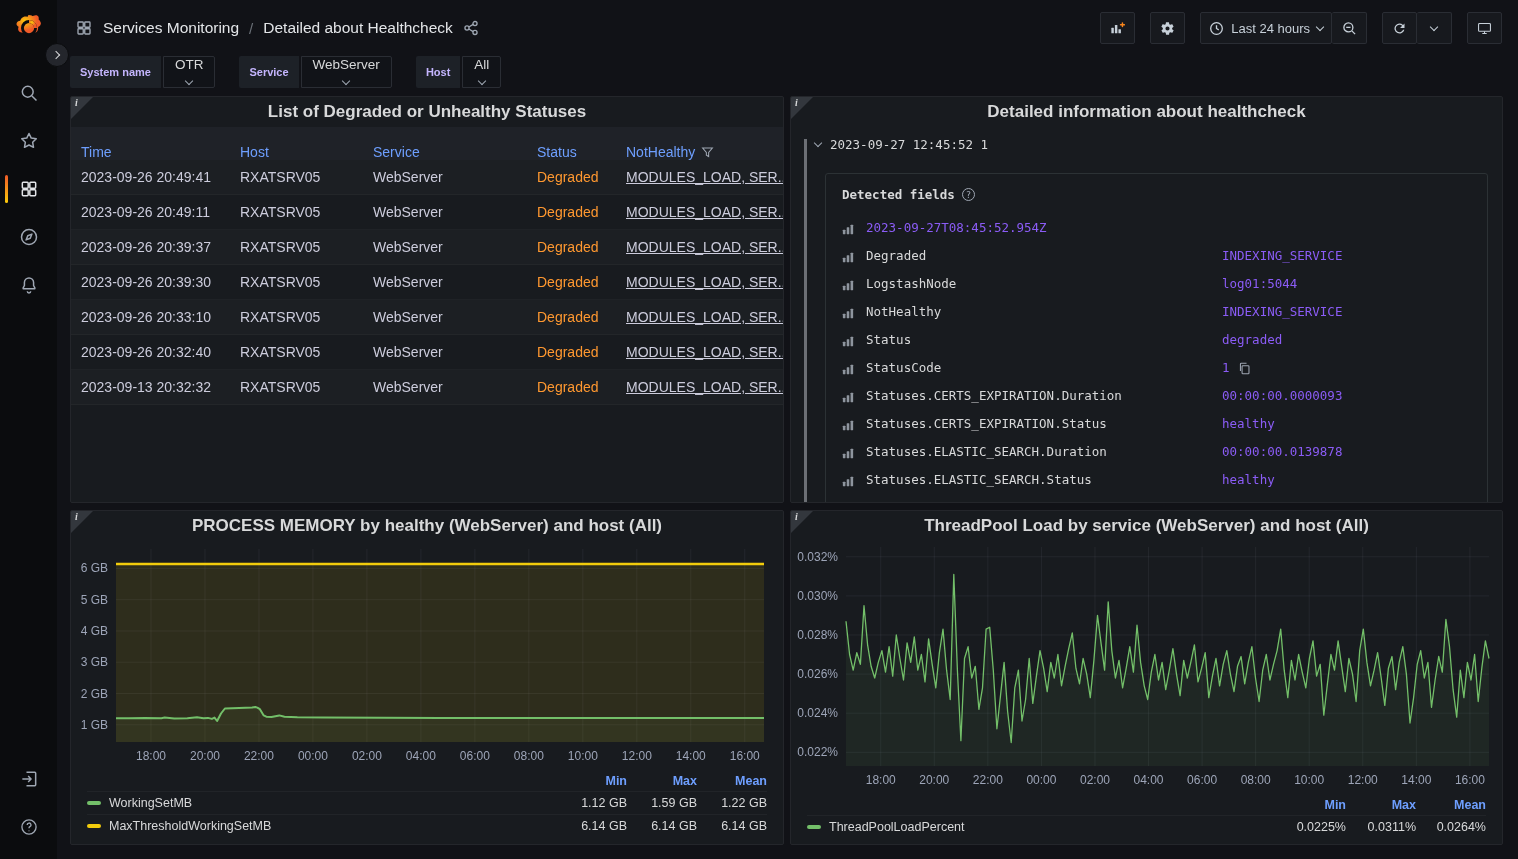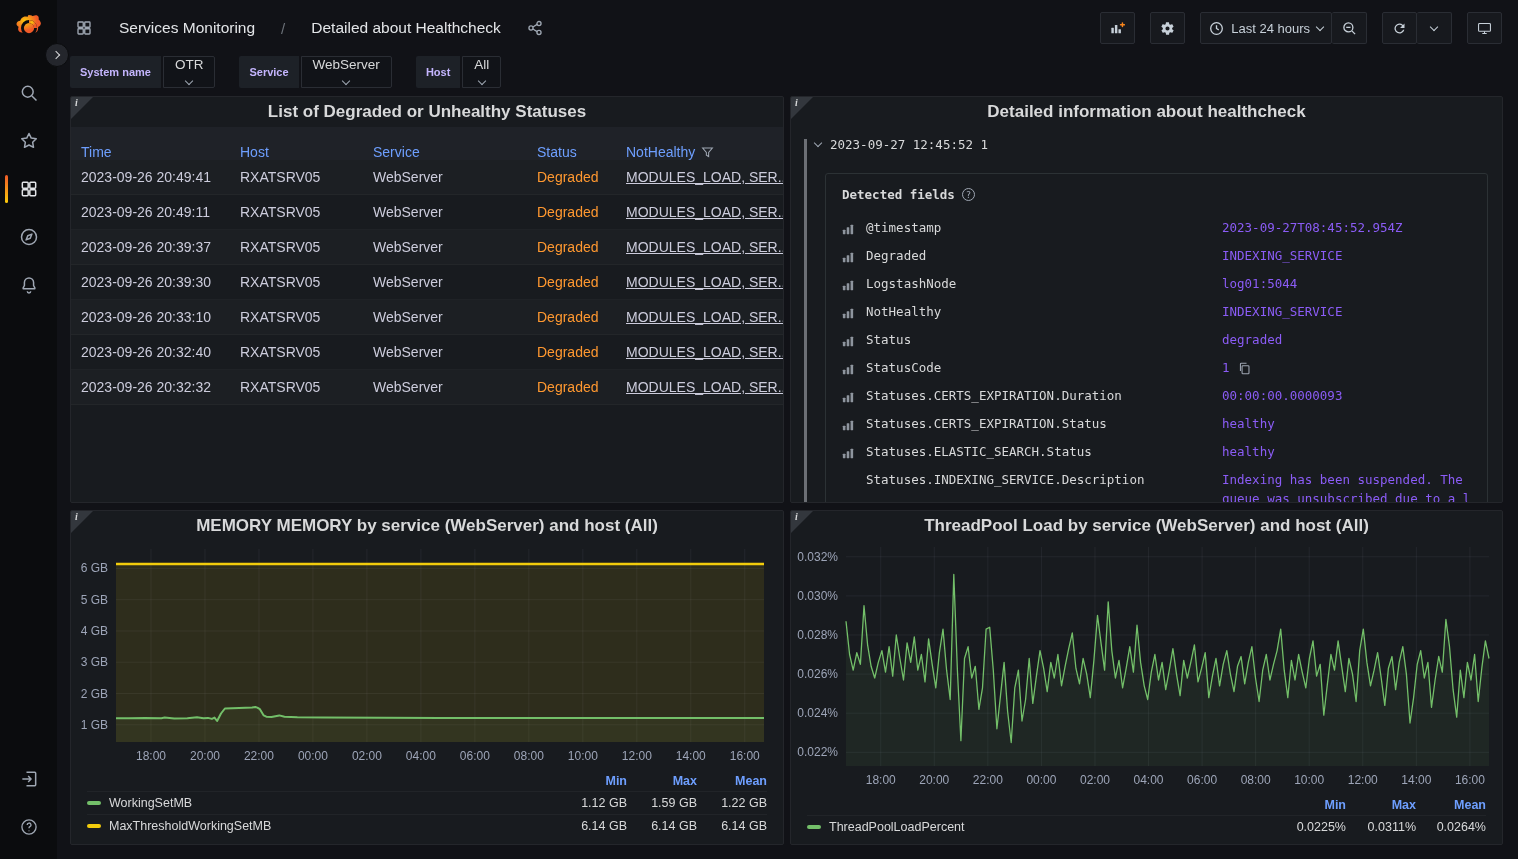--- a/index.html
+++ b/index.html
@@ -34,21 +34,21 @@
   }
   .caret { display:inline-block; width:6px; height:6px;
     border-right:1.5px solid currentColor; border-bottom:1.5px solid currentColor; }
   .caret.down  { transform:rotate(45deg); margin-top:-3px; }
   .caret.right { transform:rotate(-45deg); margin-left:-2px; }
 
   
   .main { position:relative; flex:1; height:100%; }
 
   .topbar { height:56px; display:flex; align-items:center; padding:0 16px 0 18px; }
-  .breadcrumb { display:flex; align-items:center; gap:26px; color:#d8d9da; }
+  .breadcrumb { display:flex; align-items:center; gap:10px; color:#d8d9da; }
   .breadcrumb svg { width:18px; height:18px; color:#9fa7b3; }
   .crumb-dash, .crumb-page { font-size:15.5px; color:#e3e5e8; cursor:pointer; }
   .crumb-sep { color:#6b7078; font-size:15px; }
   .share-ic { color:#9fa7b3; cursor:pointer; display:flex; }
   .share-ic svg { width:16px; height:16px; }
 
   .tb-actions { margin-left:auto; display:flex; gap:15px; align-items:center; }
   .tb-group { display:flex; }
   .tb-btn {
     height:32px; min-width:35px; padding:0 8px; display:flex; align-items:center; gap:7px;
@@ -358,21 +358,21 @@
 
   <div class="row">
     <span class="td c-time">2023-09-26 20:32:40</span>
     <span class="td c-host">RXATSRV05</span>
     <span class="td c-service">WebServer</span>
     <span class="td c-status status">Degraded</span>
     <span class="td c-nh nh"><a>MODULES_LOAD, SER...</a></span>
   </div>
 
   <div class="row">
-    <span class="td c-time">2023-09-26 20:32:32</span>
+    <span class="td c-time">2023-09-13 20:32:32</span>
     <span class="td c-host">RXATSRV05</span>
     <span class="td c-service">WebServer</span>
     <span class="td c-status status">Degraded</span>
     <span class="td c-nh nh"><a>MODULES_LOAD, SER...</a></span>
   </div>
 </div>
       </div>
     </section>
 
     <section class="panel" style="left:733px; top:96px; width:713px; height:407px;">
@@ -397,21 +397,20 @@
   <div class="field-row">
     <span class="fico">
       <svg viewBox="0 0 14 14">
                     <g fill="currentColor">
                       <rect x="1" y="8" width="3" height="5" rx="0.5"></rect>
                       <rect x="5.5" y="5" width="3" height="8" rx="0.5"></rect>
                       <rect x="10" y="2" width="3" height="11" rx="0.5"></rect>
                     </g>
                   </svg>
     </span>
-    <span class="fname">@timestamp</span>
     <span class="fval">
       <span class="fval-text">2023-09-27T08:45:52.954Z</span>
 
     </span>
   </div>
 
   <div class="field-row">
     <span class="fico">
       <svg viewBox="0 0 14 14">
                     <g fill="currentColor">
@@ -526,20 +525,36 @@
                     </g>
                   </svg>
     </span>
     <span class="fname">Statuses.CERTS_EXPIRATION.Status</span>
     <span class="fval">
       <span class="fval-text">healthy</span>
 
     </span>
   </div>
 
+  <div class="field-row">
+    <span class="fico">
+      <svg viewBox="0 0 14 14">
+                    <g fill="currentColor">
+                      <rect x="1" y="8" width="3" height="5" rx="0.5"></rect>
+                      <rect x="5.5" y="5" width="3" height="8" rx="0.5"></rect>
+                      <rect x="10" y="2" width="3" height="11" rx="0.5"></rect>
+                    </g>
+                  </svg>
+    </span>
+    <span class="fname">Statuses.ELASTIC_SEARCH.Duration</span>
+    <span class="fval">
+      <span class="fval-text">00:00:00.0139878</span>
+
+    </span>
+  </div>
 
   <div class="field-row">
     <span class="fico">
       <svg viewBox="0 0 14 14">
                     <g fill="currentColor">
                       <rect x="1" y="8" width="3" height="5" rx="0.5"></rect>
                       <rect x="5.5" y="5" width="3" height="8" rx="0.5"></rect>
                       <rect x="10" y="2" width="3" height="11" rx="0.5"></rect>
                     </g>
                   </svg>
@@ -564,21 +579,21 @@
 </div>
         </div>
       </div>
     </section>
 
     <section class="panel" style="left:13px; top:510px; width:714px; height:335px;">
       <div class="panel-header">
         <div class="corner">
             <span>i</span>
           </div>
-        <span class="panel-title">MEMORY MEMORY by service (WebServer) and host (All)</span>
+        <span class="panel-title">PROCESS MEMORY by healthy (WebServer) and host (All)</span>
       </div>
       <div class="chart-body">
           <svg viewBox="0 0 712 229" width="100%" height="229">
             <line x1="45" x2="693" y1="183.79578606158833" y2="183.79578606158833" stroke="rgba(204,204,220,0.07)" stroke-width="1"></line>
             <text x="37" y="187.79578606158833" text-anchor="end" class="tick-label">1 GB</text>
             <line x1="45" x2="693" y1="152.51539708265804" y2="152.51539708265804" stroke="rgba(204,204,220,0.07)" stroke-width="1"></line>
             <text x="37" y="156.51539708265804" text-anchor="end" class="tick-label">2 GB</text>
             <line x1="45" x2="693" y1="121.23500810372771" y2="121.23500810372771" stroke="rgba(204,204,220,0.07)" stroke-width="1"></line>
             <text x="37" y="125.23500810372771" text-anchor="end" class="tick-label">3 GB</text>
             <line x1="45" x2="693" y1="89.95461912479742" y2="89.95461912479742" stroke="rgba(204,204,220,0.07)" stroke-width="1"></line>

